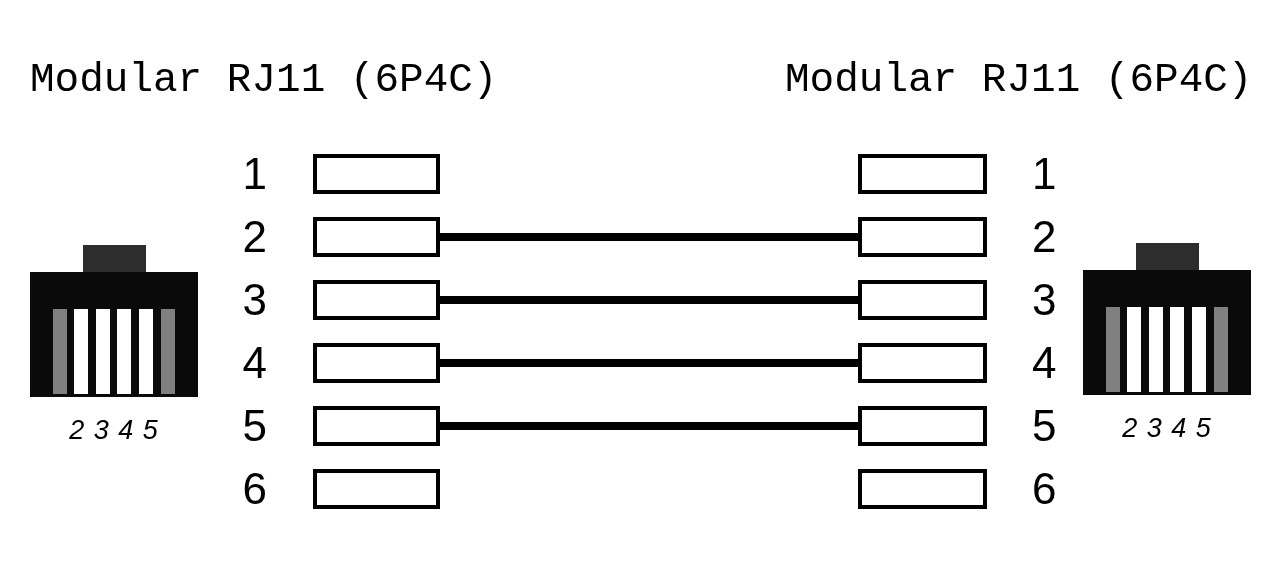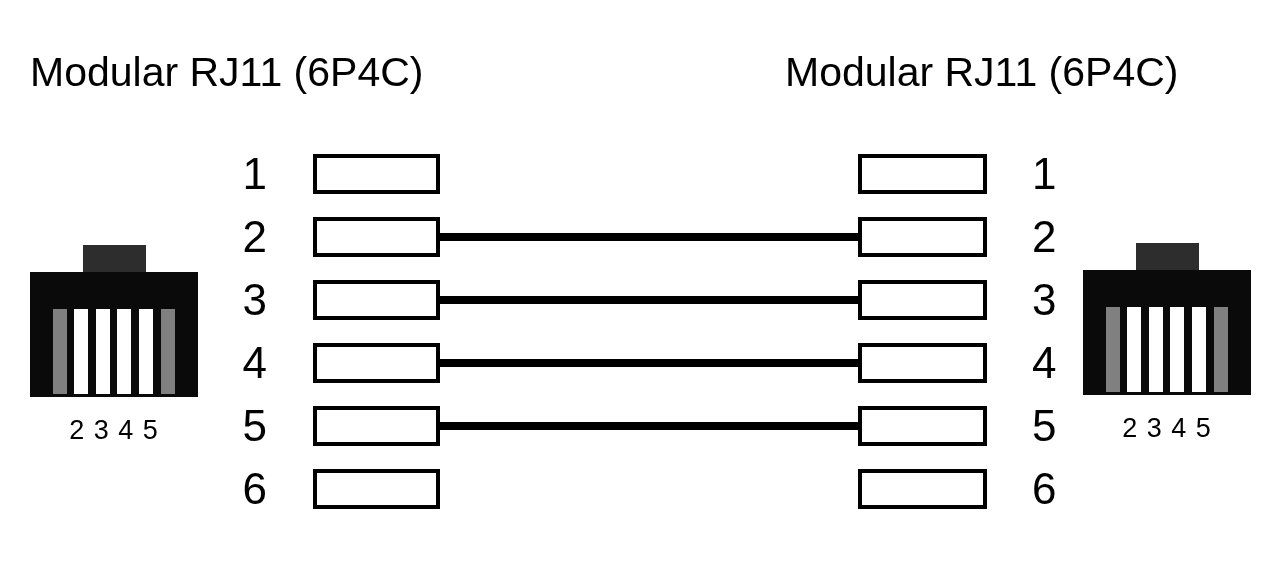--- a/index.html
+++ b/index.html
@@ -13,25 +13,26 @@
     height: 568px;
     background: #ffffff;
     font-family: "Liberation Sans", sans-serif;
     color: #000000;
     overflow: hidden;
   }
 
   
   .title {
     position: absolute;
-    top: 48px;
+    top: 56px;
     font-size: 41px;
     line-height: 48px;
     font-weight: 400;
     white-space: nowrap;
+    font-family: Liberation Mono, monospace;
   }
   .title-left  { left: 30px; }
   .title-right { left: 785px; }
 
   
   .rows {
     position: absolute;
     left: 231px;
     top: 154px;
     display: flex;
@@ -71,20 +72,21 @@
     height: 8px;
     background: var(--wire, #000000);
   }
   .row.connected .wire { display: block; }
 
   
   .connector {
     position: absolute;
     width: 168px;
     height: 205px;
+    font-style: italic;
   }
   .connector-left  { left: 30px;   top: 245px; }
   .connector-right { left: 1083px; top: 243px; }
   .jack-tab {
     position: absolute;
     left: 53px;
     top: 0;
     width: 63px;
     height: 29px;
     background: var(--connector-tab, #2d2d2d);

